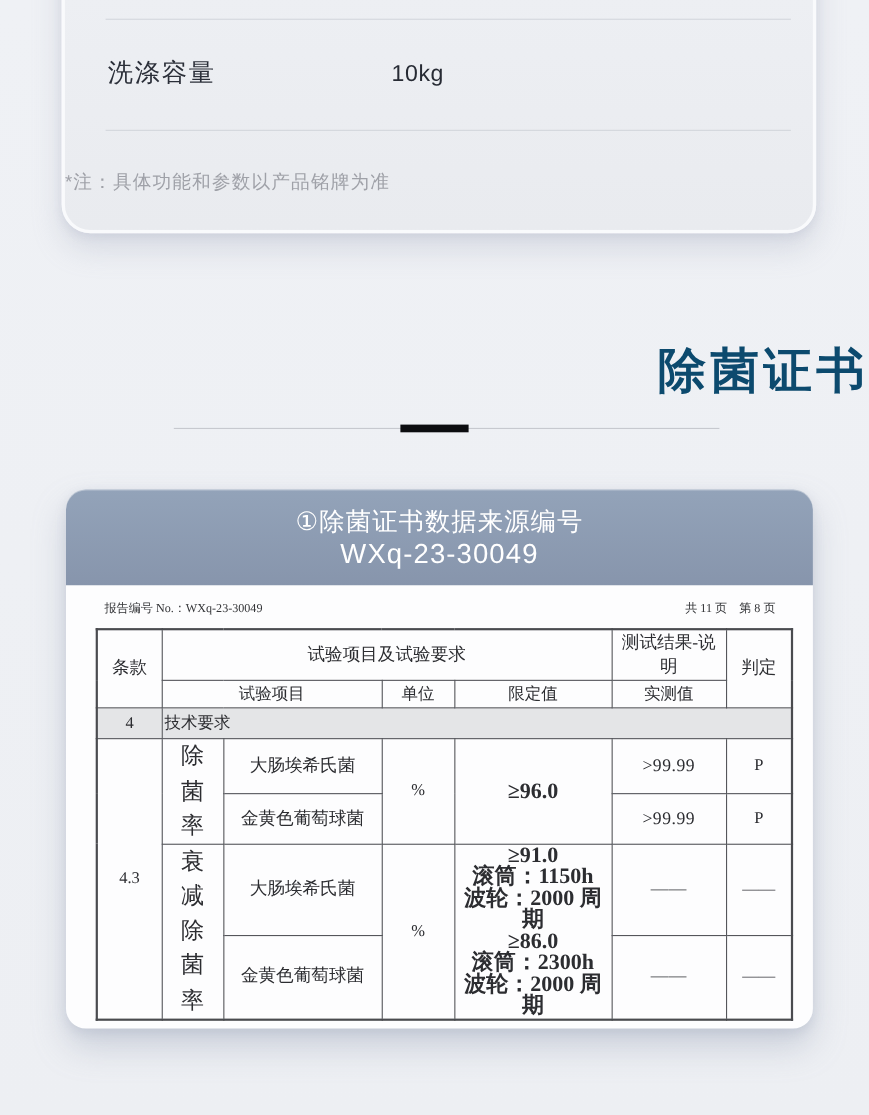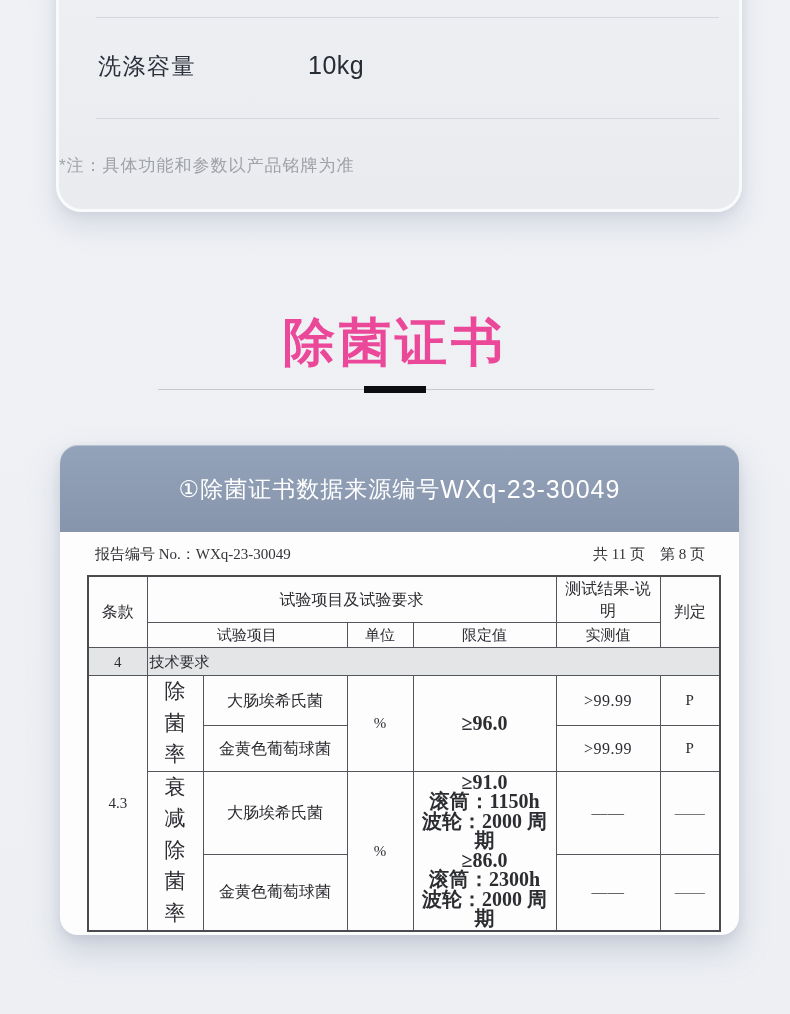--- a/index.html
+++ b/index.html
@@ -34,43 +34,44 @@
     display: flex;
     align-items: baseline;
   }
   .spec-label {
     font-size: 23px;
     color: #2b2f39;
     letter-spacing: 1.5px;
     width: 210px;
   }
   .spec-value {
-    font-size: 25px;
+    font-size: 21px;
     color: #272b34;
     letter-spacing: 0.5px;
+    margin-left: 48px;
   }
   .spec-note {
     position: absolute;
     left: 0; right: 0;
     top: 211px;
     text-align: left;
     font-size: 17px;
     color: #9fa1a8;
     letter-spacing: 1px;
   }
 
   
   .section-title {
     position: absolute;
     left: 0; right: 0;
     top: 308px;
-    text-align: center;
-    font-size: 52px;
+    text-align: right;
+    font-size: 44px;
     font-weight: 700;
-    color: #ec4899;
+    color: #0c4a6e;
     letter-spacing: 4px;
   }
   .section-divider-line {
     position: absolute;
     top: 389px;
     left: 158px;
     width: 496px;
     height: 1px;
     background: #c7c9cf;
   }
@@ -93,38 +94,38 @@
     background: #fdfdfe;
     box-shadow: 0 16px 30px rgba(148,158,180,0.38), 0 4px 10px rgba(148,158,180,0.22);
   }
   .cert-header {
     height: 87px;
     border-radius: 18px 18px 0 0;
     background: linear-gradient(180deg, #93a3b9 0%, #8795ac 100%);
     box-shadow: inset 0 1px 0 rgba(255,255,255,0.35);
     color: #ffffff;
     display: flex;
-    flex-direction: row;
+    flex-direction: column;
     align-items: center;
     justify-content: center;
     text-align: center;
   }
   .cert-header-line1 { font-size: 23px; line-height: 30px; letter-spacing: 1px; }
   .cert-header-line2 { font-size: 25px; line-height: 30px; letter-spacing: 1px; }
 
   .cert-doc {
     font-family: "Liberation Serif", "DejaVu Serif", serif;
     color: #2c2d31;
   }
   .report-meta {
     display: flex;
     justify-content: space-between;
     padding: 0 34px 0 35px;
     margin-top: 13px;
-    font-size: 15px;
+    font-size: 11px;
     color: #333437;
   }
 
   table.cert-table {
     table-layout: fixed;
     border-collapse: collapse;
     width: 632px;
     margin: 11px 0 0 27px;
     border: 2px solid #4a4b4f;
     font-size: 15px;

